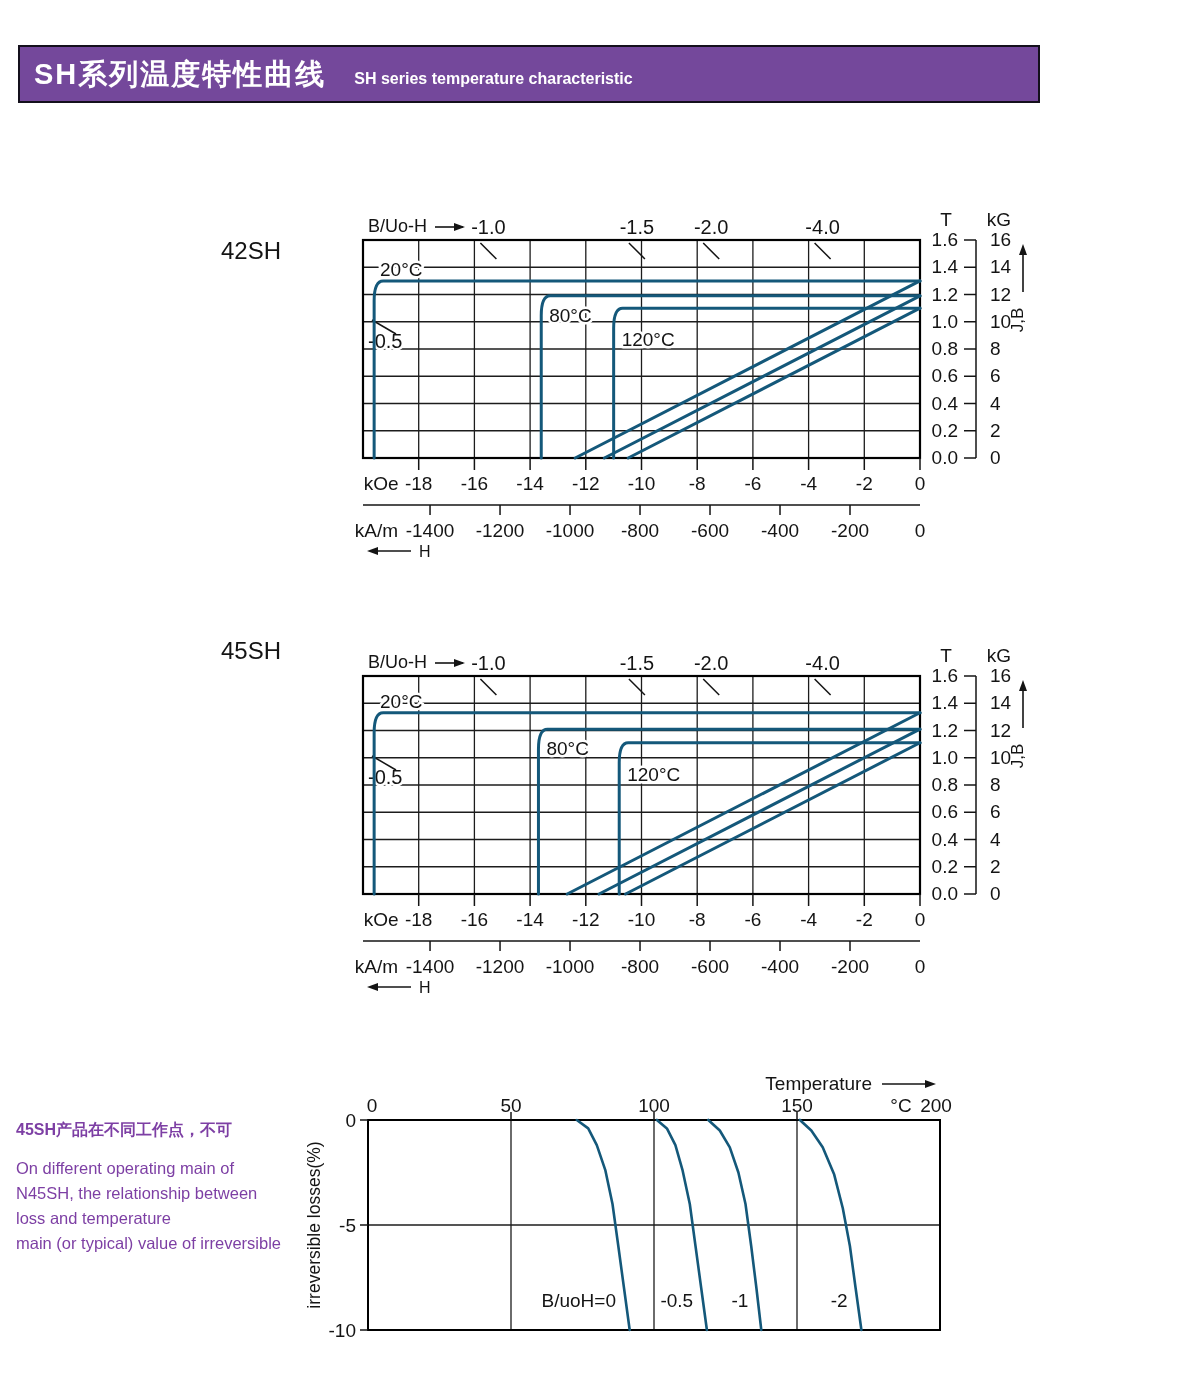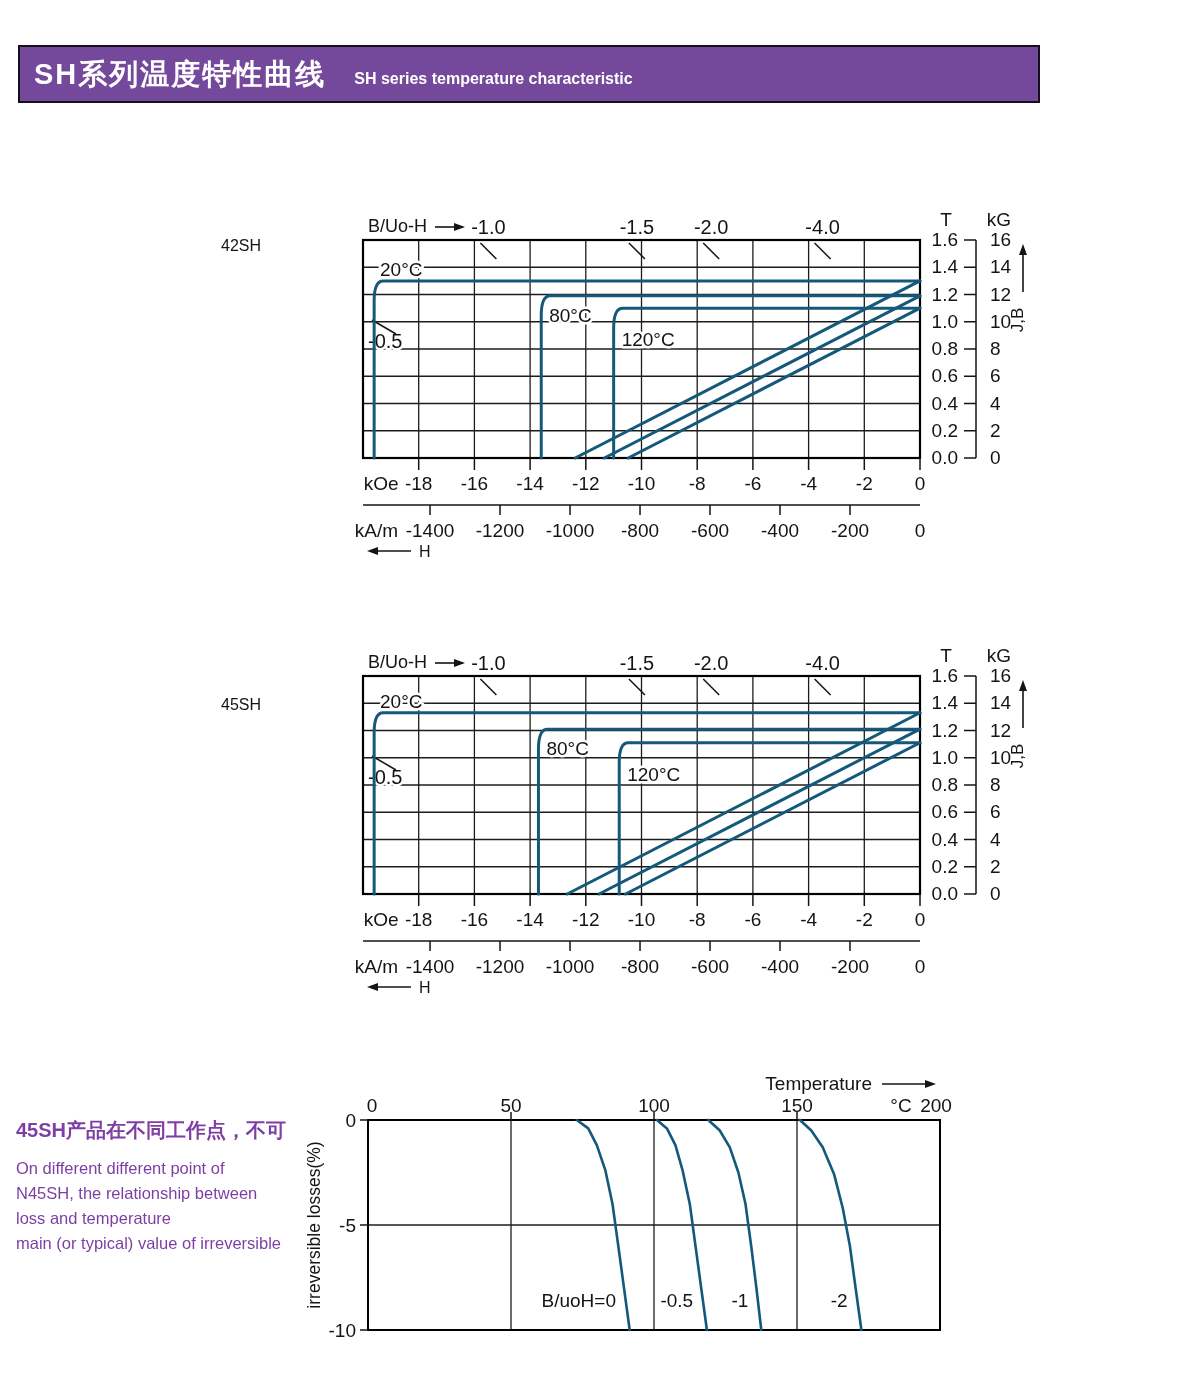--- a/index.html
+++ b/index.html
@@ -4,41 +4,41 @@
 <style>
   html,body{margin:0;padding:0;background:#ffffff;}
   #page{position:relative;width:1198px;height:1391px;background:#fff;overflow:hidden;
         font-family:"Liberation Sans",sans-serif;}
   #header-bar{position:absolute;left:18px;top:45px;width:1022px;height:58px;
         box-sizing:border-box;border:2px solid #14101c;display:flex;align-items:baseline;
         padding-left:14px;gap:28px;}
   #header-bar .zh{color:#fff;font-weight:bold;font-size:29px;letter-spacing:2px;
         line-height:54px;}
   #header-bar .en{color:#fff;font-weight:bold;font-size:16px;}
-  .chart-title{position:absolute;font-size:16px;color:#141414;}
+  .chart-title{position:absolute;font-size:24px;color:#141414;}
   #note-block{position:absolute;left:16px;top:1116px;width:300px;}
-  #note-block .zh-line{font-size:20px;font-weight:bold;line-height:28px;display:block;}
+  #note-block .zh-line{font-size:16px;font-weight:bold;line-height:28px;display:block;}
   #note-block .en-block{margin-top:12px;}
   #note-block .en-line{font-size:16.5px;line-height:25px;display:block;}
   svg{position:absolute;overflow:visible;}
   svg text{font-family:"Liberation Sans",sans-serif;fill:#141414;}
   .ko{paint-order:stroke;stroke:#ffffff;stroke-width:5px;stroke-linejoin:round;}
 </style>
 </head>
 <body>
 
 <div id="page">
 
   <div id="header-bar" style="background: rgb(116, 72, 155);">
     <span class="zh">SH系列温度特性曲线</span>
     <span class="en">SH  series temperature characteristic</span>
   </div>
 
   <div class="chart-title" style="left:221px;top:237px;">42SH</div>
-  <div class="chart-title" style="left:221px;top:696px;">45SH</div>
+  <div class="chart-title" style="left:221px;top:637px;">45SH</div>
 
   <svg id="demag1" style="left:280px;top:196px;" width="800" height="366" viewBox="0 0 800 366">
       <g stroke="#1c1c1c" stroke-width="1.3">
         <line x1="138.7" y1="44" x2="138.7" y2="262"></line>
         <line x1="194.39999999999998" y1="44" x2="194.39999999999998" y2="262"></line>
         <line x1="250.09999999999997" y1="44" x2="250.09999999999997" y2="262"></line>
         <line x1="305.79999999999995" y1="44" x2="305.79999999999995" y2="262"></line>
         <line x1="361.5" y1="44" x2="361.5" y2="262"></line>
         <line x1="417.2" y1="44" x2="417.2" y2="262"></line>
         <line x1="472.9" y1="44" x2="472.9" y2="262"></line>
@@ -301,21 +301,21 @@
       <g>
         <line x1="743" y1="96" x2="743" y2="52" stroke="#141414" stroke-width="1.6"></line>
         <polygon points="743,48 739,59 747,59" fill="#141414"></polygon>
         <text x="743" y="124" font-size="17" text-anchor="middle" transform="rotate(-90 743 124)">J,B</text>
       </g>
     </svg>
 
   <div id="note-block" style="color: rgb(125, 63, 164);">
     <span class="zh-line">45SH产品在不同工作点，不可</span>
     <div class="en-block">
-      <span class="en-line">On different different point of</span>
+      <span class="en-line">On different operating main of</span>
       <span class="en-line">N45SH,  the relationship between</span>
       <span class="en-line">loss and temperature</span>
       <span class="en-line">main (or typical) value of irreversible</span>
     </div>
   </div>
 
   <svg id="losschart" style="left:280px;top:1060px;" width="700" height="300" viewBox="0 0 700 300">
       <g stroke="#1c1c1c" stroke-width="1.3">
         <line x1="231" y1="60" x2="231" y2="270"></line>
         <line x1="374" y1="60" x2="374" y2="270"></line>

